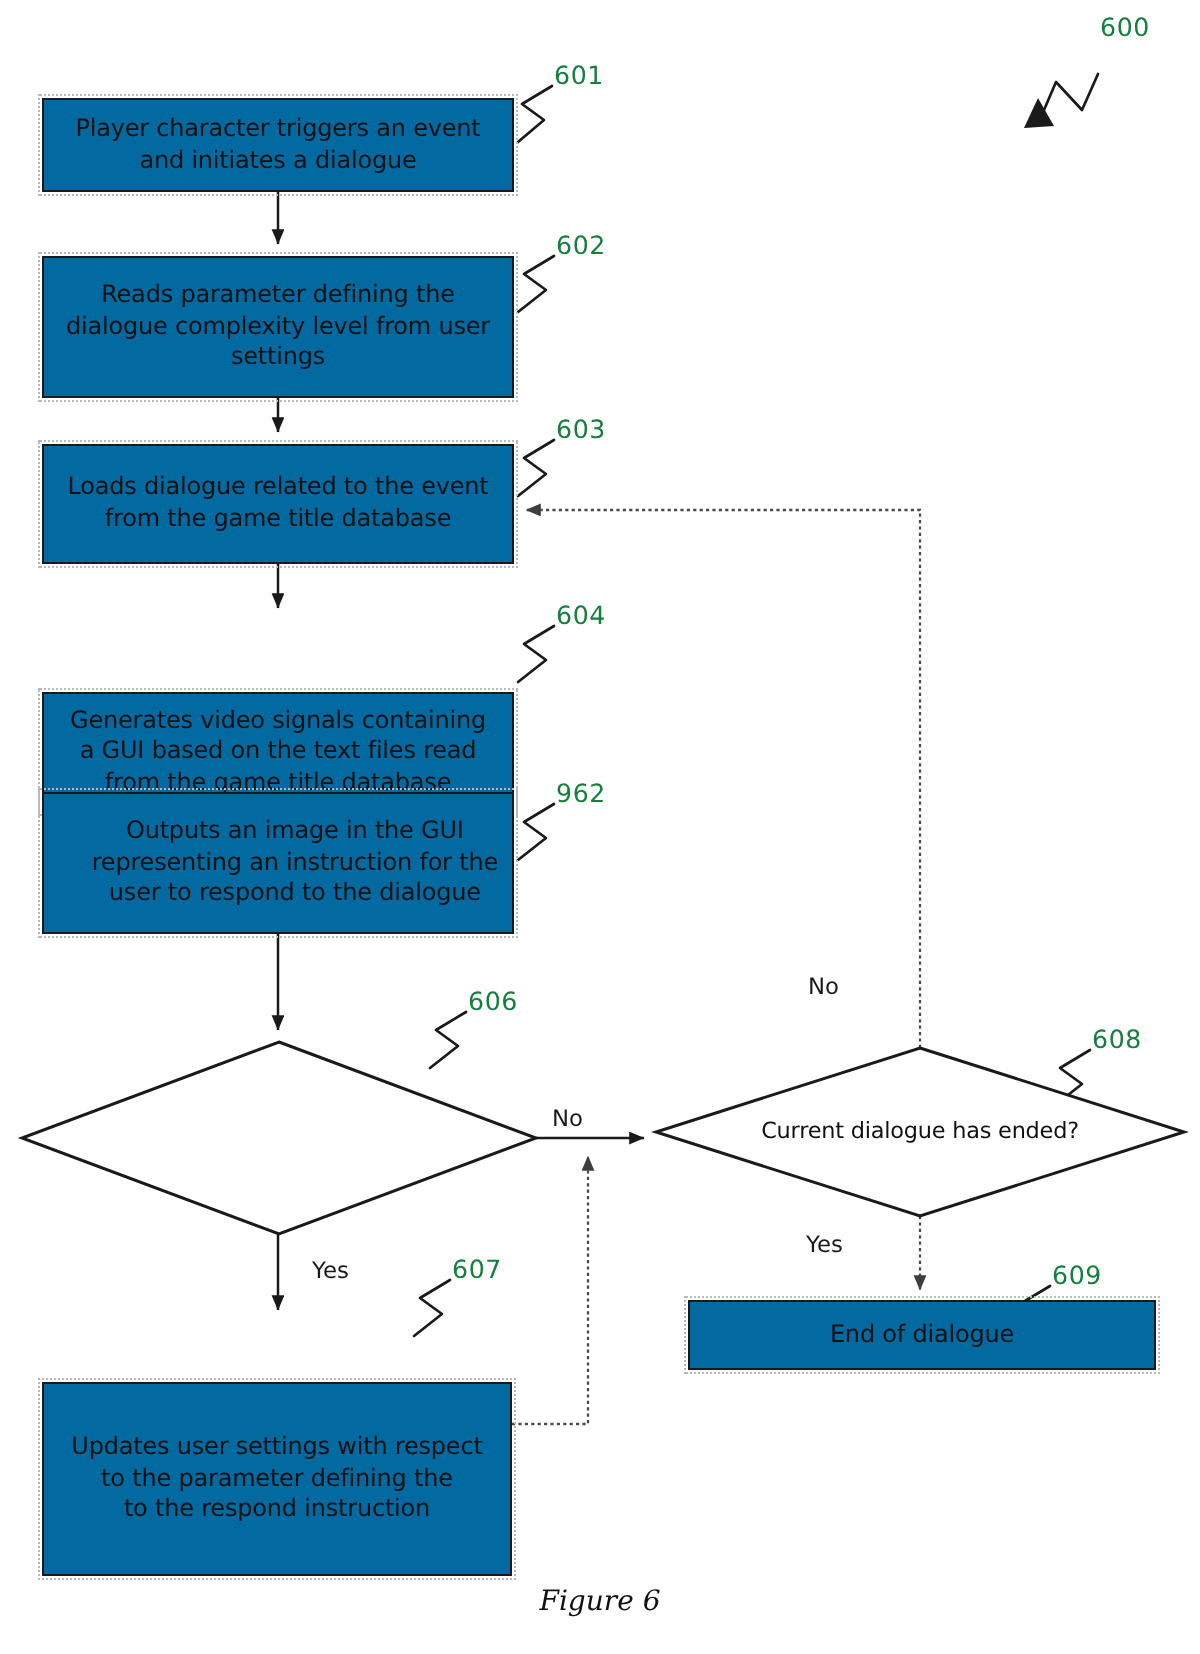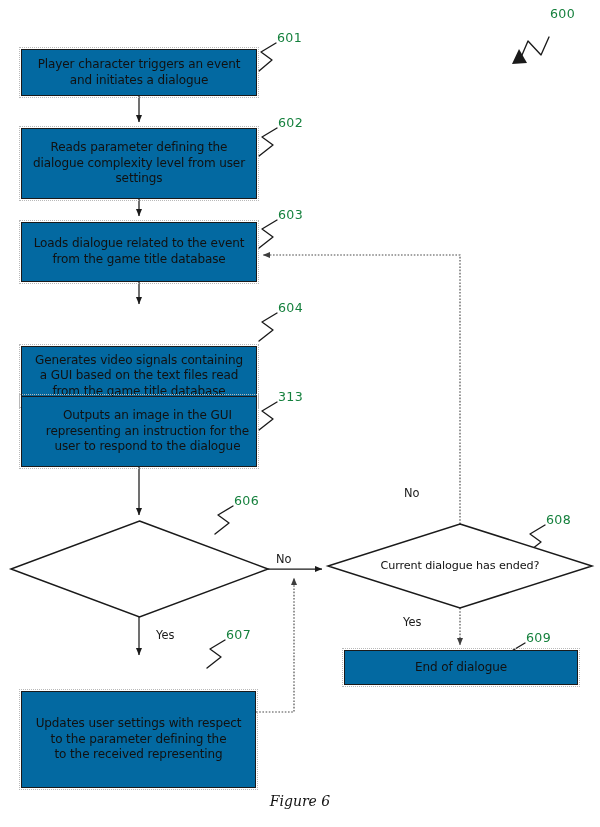--- a/index.html
+++ b/index.html
@@ -174,21 +174,21 @@
       <span>Outputs an image in the GUI</span>
       <span>representing an instruction for the</span>
       <span>user to respond to the dialogue</span>
     </div>
   </div>
 
   <div class="pbox" style="left:21px;top:691px;width:235px;height:97px;">
     <div>
       <span>Updates user settings with respect</span>
       <span>to the parameter defining the</span>
-      <span>to the received representing</span>
+      <span>to the respond instruction</span>
     </div>
   </div>
 
   <div class="pbox" style="left:344px;top:650px;width:234px;height:35px;">
     <div>
       <span>End of dialogue</span>
     </div>
   </div>
 
   <div class="diamond" style="left:11px;top:521px;width:257px;height:96px;">
@@ -212,21 +212,21 @@
   <div class="elabel" style="left:276px;top:552px;">No</div>
   <div class="elabel" style="left:156px;top:628px;">Yes</div>
   <div class="elabel" style="left:404px;top:486px;">No</div>
   <div class="elabel" style="left:403px;top:615px;">Yes</div>
 
   <div class="refnum" style="left:550px;top:6px;">600</div>
   <div class="refnum" style="left:277px;top:30px;">601</div>
   <div class="refnum" style="left:278px;top:115px;">602</div>
   <div class="refnum" style="left:278px;top:207px;">603</div>
   <div class="refnum" style="left:278px;top:300px;">604</div>
-  <div class="refnum" style="left:278px;top:389px;">313</div>
+  <div class="refnum" style="left:278px;top:389px;">962</div>
   <div class="refnum" style="left:234px;top:493px;">606</div>
   <div class="refnum" style="left:226px;top:627px;">607</div>
   <div class="refnum" style="left:546px;top:512px;">608</div>
   <div class="refnum" style="left:526px;top:630px;">609</div>
 
   <div id="caption" style="top:793px;">Figure 6</div>
 
 </div>
 
 </body></html>

